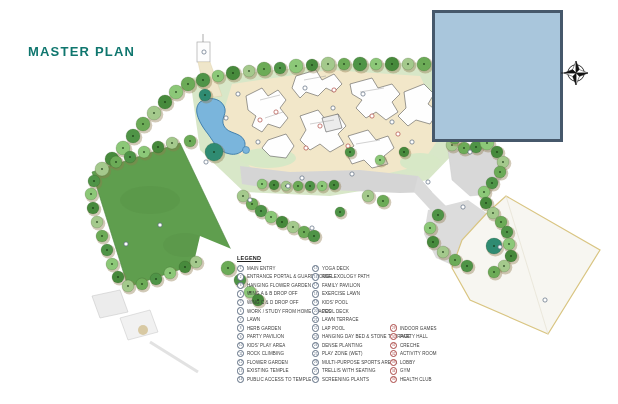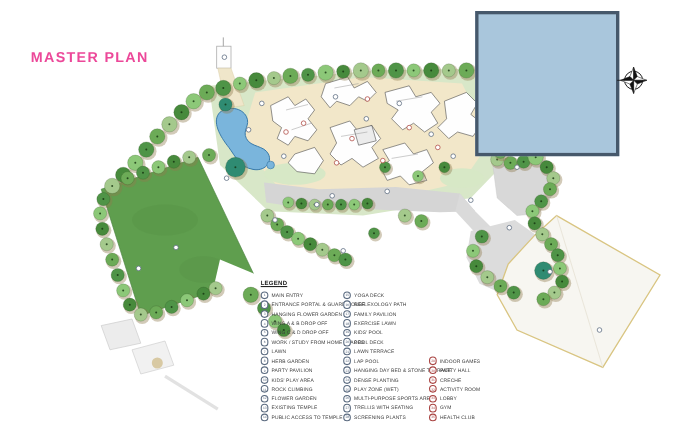--- a/index.html
+++ b/index.html
@@ -1,19 +1,19 @@
 <!DOCTYPE html>
 <html><head>
 <meta charset="utf-8">
 <style>
   html,body{margin:0;padding:0;background:#fff;}
   .page{position:relative;width:618px;height:404px;background:#ffffff;overflow:hidden;
         font-family:"Liberation Sans",sans-serif;}
   .title{position:absolute;left:28px;top:44px;font-size:13px;font-weight:600;
-         letter-spacing:1.2px;color:#ec4899;}
+         letter-spacing:1.2px;color:#0f766e;}
   #plan{position:absolute;left:0;top:0;}
   .overlay{position:absolute;left:432px;top:10px;width:125px;height:126px;
            background:#a9c6dc;border:3px solid #46586b;z-index:5;}
   .compass{position:absolute;left:561px;top:58px;z-index:6;}
   .legend{position:absolute;left:237px;top:255px;z-index:7;}
   .lhead{font-size:5.5px;font-weight:bold;text-decoration:underline;color:#222;
          margin-bottom:3px;letter-spacing:.2px;}
   .lcols{display:flex;}
   .lrow{display:flex;align-items:center;height:8.55px;}
   .lnum{width:5.4px;height:5.4px;min-width:5.4px;border:.6px solid #5b6b80;border-radius:50%;

